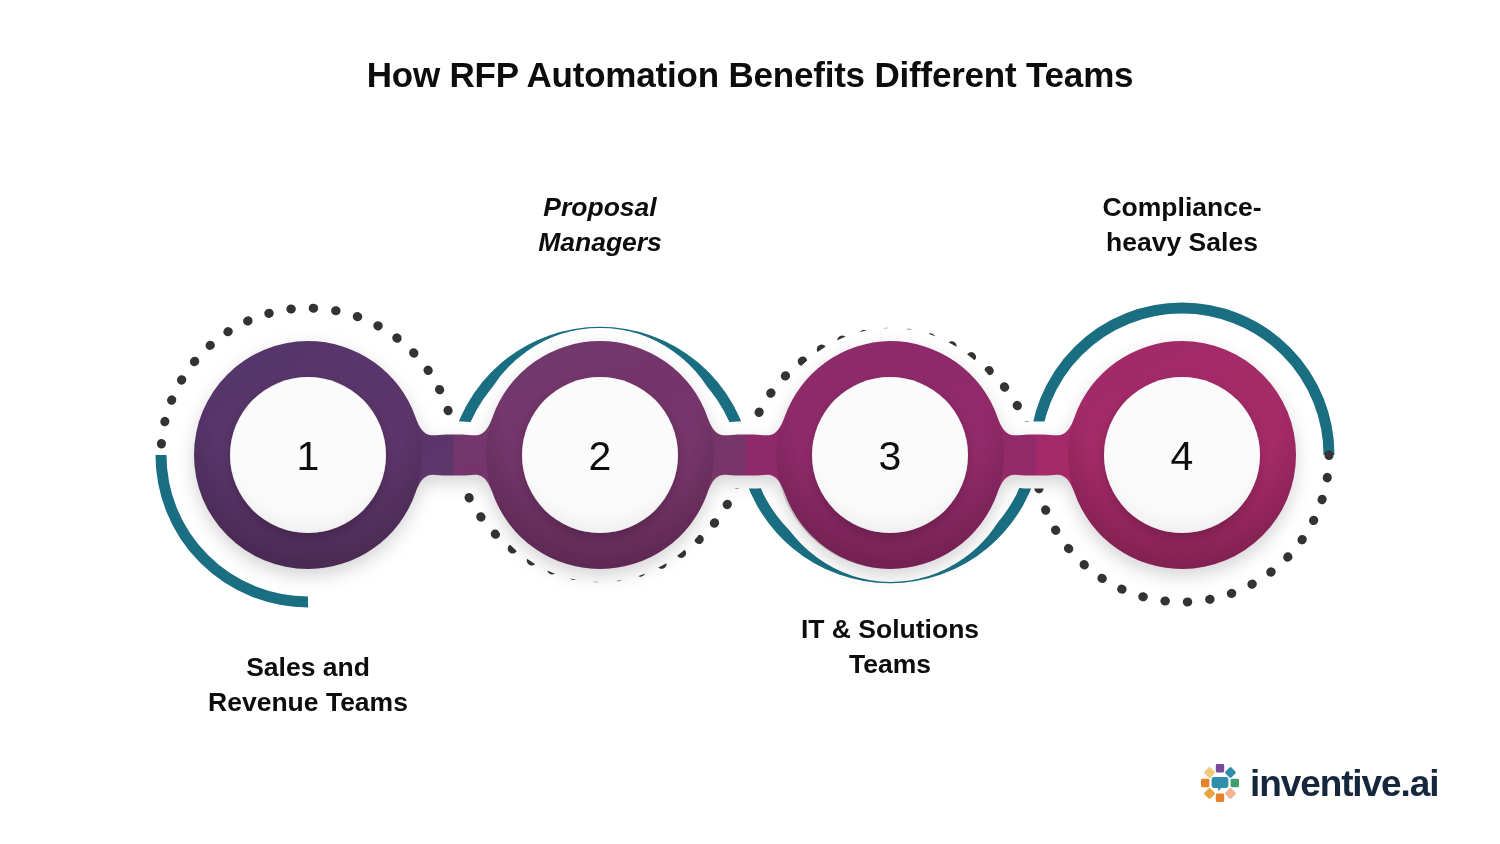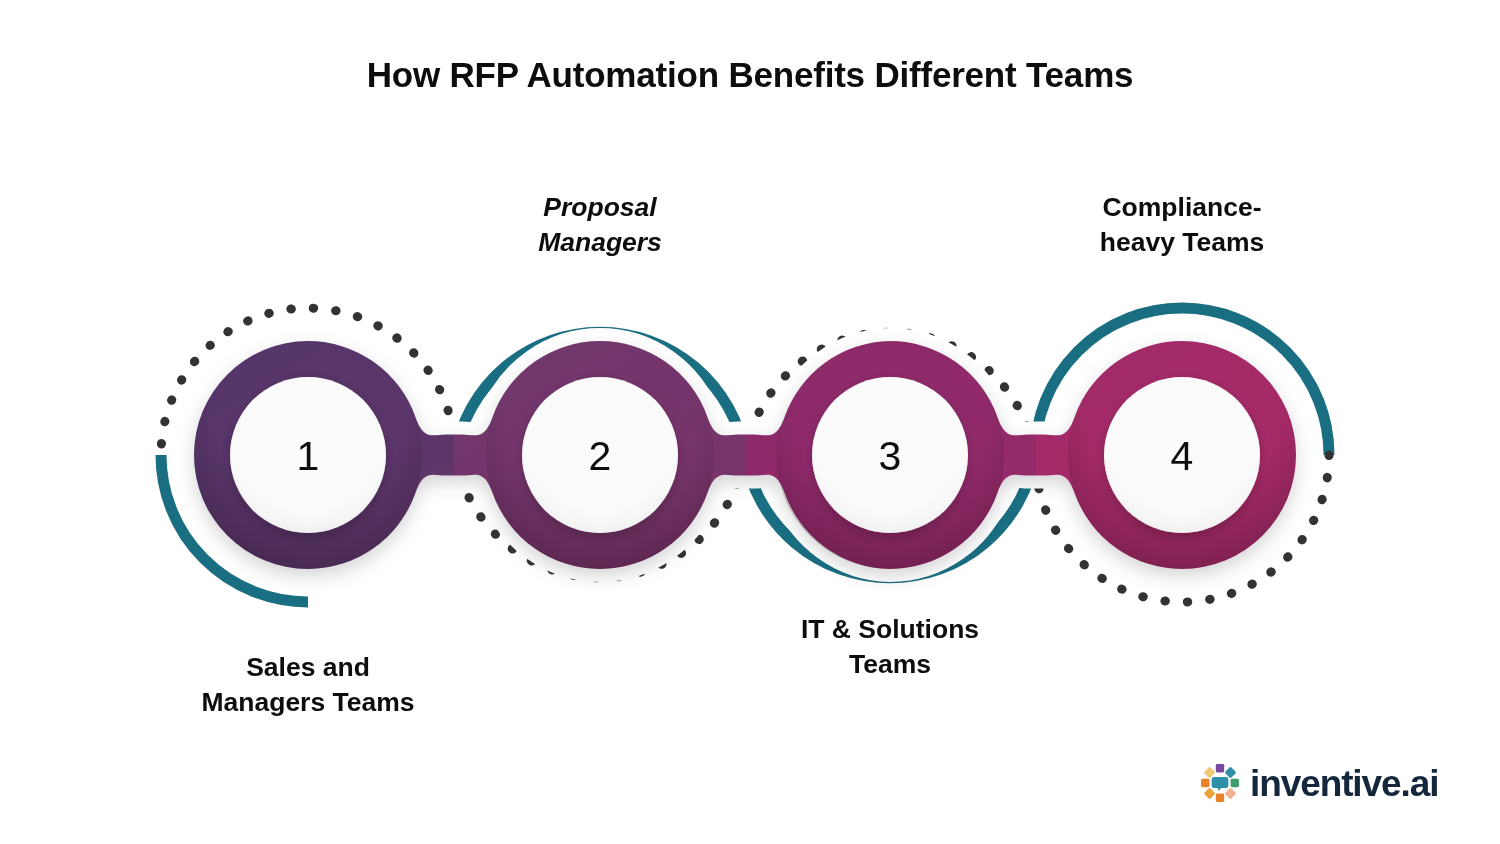--- a/index.html
+++ b/index.html
@@ -218,27 +218,27 @@
     <text class="step-number" x="890" y="456">3</text>
   </g>
   <g>
     <circle cx="1182" cy="455" r="78" fill="#fbfbfb" filter="url(#innerShadow)"></circle>
     <circle cx="1182" cy="455" r="78" fill="url(#innerShade)"></circle>
     <text class="step-number" x="1182" y="456">4</text>
   </g>
 </svg>
 
 <div class="step-label" id="label-step-1">Sales and
-Managers Teams</div>
+Revenue Teams</div>
 <div class="step-label" id="label-step-2">Proposal
 Managers</div>
 <div class="step-label" id="label-step-3">IT &amp; Solutions
 Teams</div>
 <div class="step-label" id="label-step-4">Compliance-
-heavy Teams</div>
+heavy Sales</div>
 
 <div id="brand-logo">
   <svg width="42" height="42" viewBox="0 0 42 42">
     <g transform="translate(21,21)">
       <g transform="rotate(0)">
           <rect x="-4.2" y="-19" width="8.4" height="8.4" rx="1.4" fill="#7a4a9e"></rect>
         </g>
       <g transform="rotate(45)">
           <rect x="-4.2" y="-19" width="8.4" height="8.4" rx="1.4" fill="#2f8fa8"></rect>
         </g>

